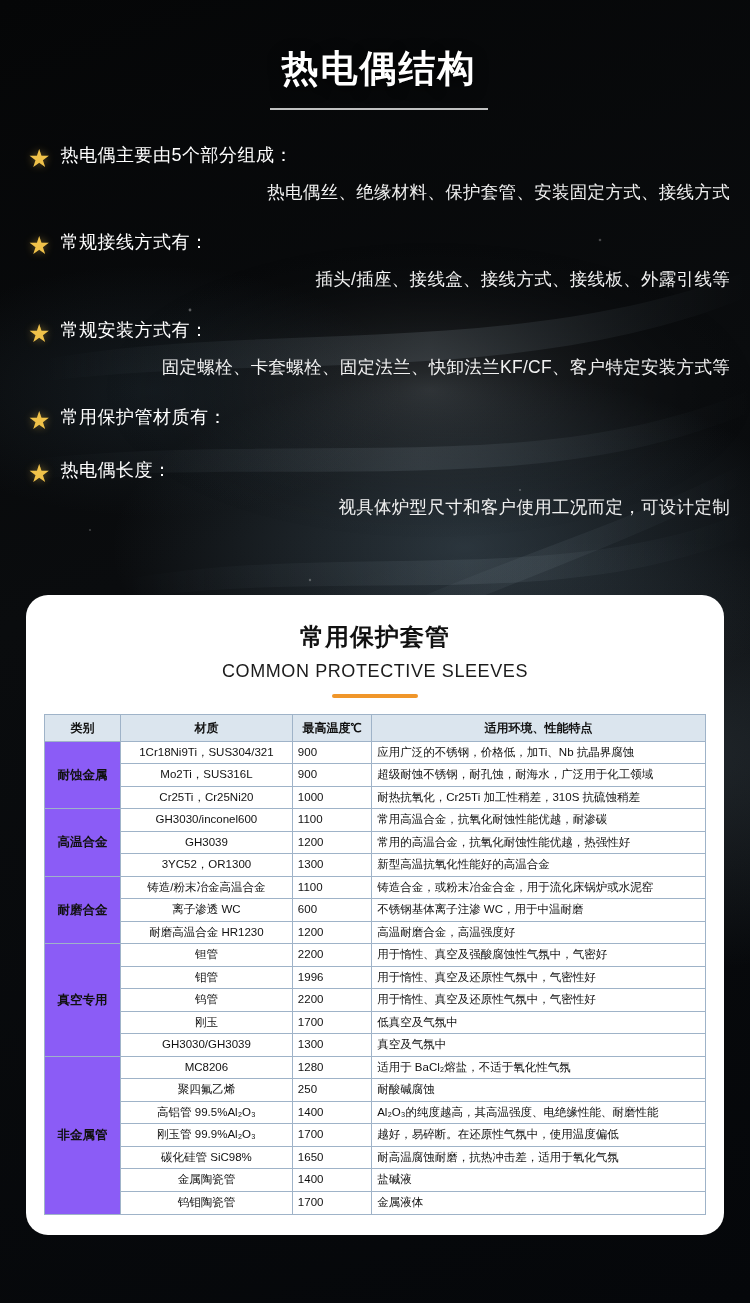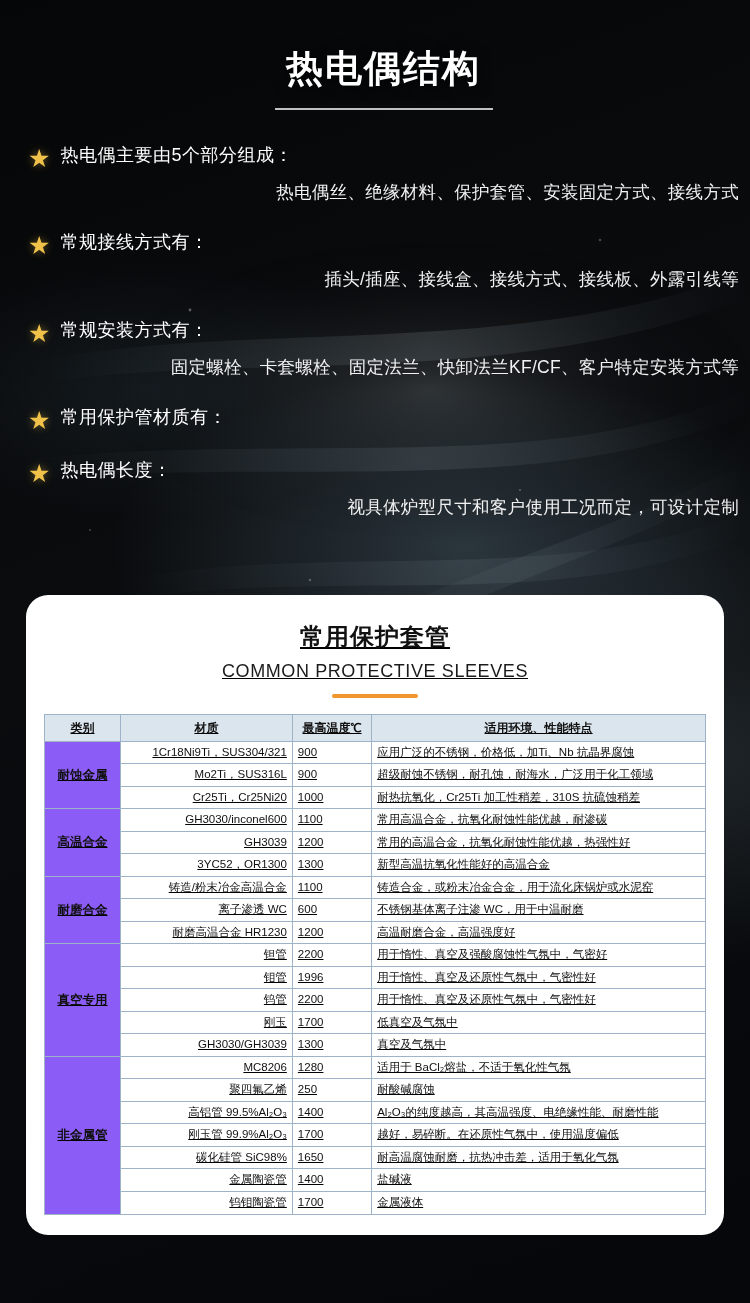--- a/index.html
+++ b/index.html
@@ -22,21 +22,21 @@
   }
   .streaks {
     position: absolute;
     left: 0; top: 60px;
     width: 750px; height: 620px;
     pointer-events: none;
     opacity: .55;
   }
   .hero {
     position: relative;
-    padding: 44px 11px 30px 28px;
+    padding: 44px 20px 30px 28px;
   }
   .title {
     text-align: center;
     color: #ffffff;
     font-size: 37px;
     font-weight: 700;
     letter-spacing: 2px;
     margin: 0 0 14px 0;
     text-shadow: 0 2px 14px rgba(0,0,0,.8);
   }
@@ -78,21 +78,20 @@
   .item-body.indent { margin-left: 56px; }
 
   .card-wrap {
     position: relative;
     padding: 18px 26px 22px 26px;
   }
   .card {
     background: #ffffff;
     border-radius: 22px;
     padding: 24px 18px 20px 18px;
-    text-decoration: underline;
   }
   .card-title {
     text-align: center;
     color: #111;
     font-size: 24px;
     font-weight: 700;
     letter-spacing: 1px;
     margin: 2px 0 8px 0;
   }
   .card-sub {
@@ -127,21 +126,21 @@
     text-align: center;
     font-size: 12px;
     padding: 5px 4px;
   }
   td.cat {
     background: #8b5cf6;
     text-align: center;
     font-weight: 700;
     font-size: 12.5px;
   }
-  td.mat { text-align: right; padding-left: 7px; }
+  td.mat { text-align: center; padding-left: 7px; }
   td.temp { text-align: left; }
   td.note { text-align: left; padding-left: 7px; }
   .col-cat { width: 11.5%; }
   .col-mat { width: 26%; }
   .col-temp { width: 12%; }
   .col-note { width: 50.5%; }
 </style>
 </head>
 <body>
 

